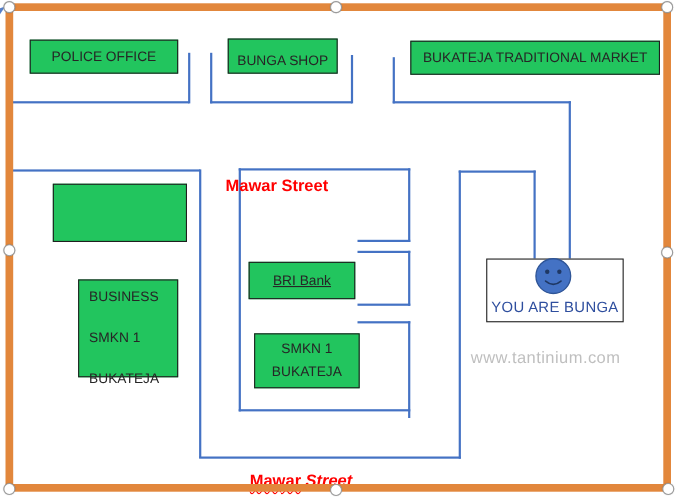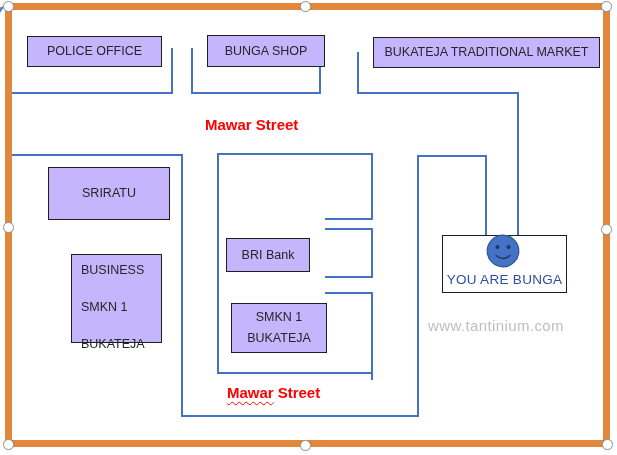--- a/index.html
+++ b/index.html
@@ -21,35 +21,35 @@
     position:absolute;left:-2px;top:7px;width:0;height:0;
     border-top:6px solid var(--street-line-blue,#4472C4);
     border-right:8px solid transparent;transform:rotate(-20deg);opacity:.9;
   }
   
   .hline,.vline{position:absolute;background:var(--street-line-blue,#4472C4);}
   .hline{height:1.5px;}
   .vline{width:1.5px;}
   
   .bld{
-    position:absolute;box-sizing:border-box;background:#c4b5fd;
+    position:absolute;box-sizing:border-box;background:#22c55e;
     border:1.5px solid #1f1f1f;display:flex;flex-direction:column;
     align-items:center;justify-content:center;text-align:center;
     font-size:12.5px;line-height:21px;white-space:nowrap;
   }
   .bld.left-align{align-items:flex-start;justify-content:flex-start;
     padding:5px 0 0 9px;text-align:left;gap:16px;}
   
   .street-label{
     position:absolute;color:var(--street-label-red,#FF0000);
-    font-weight:bold;font-size:15px;white-space:nowrap;
+    font-weight:bold;font-size:15px;white-space:nowrap;margin-top:45px;
   }
   .squiggle{text-decoration:underline wavy var(--street-label-red,#FF0000);
     text-decoration-thickness:1px;text-underline-offset:3px;}
-  .street-rest{margin-left:4px;}
+  .street-rest{margin-left:4px;font-style:italic;}
   
   .yah-box{
     position:absolute;left:442px;top:235px;width:125px;height:58px;
     box-sizing:border-box;background:#fff;border:1.5px solid #1f1f1f;
   }
   .yah-label{
     position:absolute;left:0;right:0;bottom:5px;text-align:center;
     color:var(--you-are-here-blue,#2E4E9E);font-size:13.5px;letter-spacing:.3px;
   }
   .smiley{position:absolute;left:486px;top:234px;width:34px;height:34px;}
@@ -90,40 +90,39 @@
   <div class="hline" style="left:325px;top:228px;width:48px;"></div>
   <div class="vline" style="left:371px;top:228px;height:50px;"></div>
   <div class="hline" style="left:325px;top:276px;width:48px;"></div>
   <div class="hline" style="left:325px;top:292px;width:48px;"></div>
   <div class="vline" style="left:371px;top:292px;height:88px;"></div>
 
   <div class="bld" style="left:27px;top:36px;width:135px;height:31px;">
     <span>POLICE OFFICE</span>
   </div>
 
-  <div class="bld" style="left:207px;top:35px;width:118px;height:32px;">
+  <div class="bld" style="left:207px;top:35px;width:100px;height:32px;justify-content:flex-end;">
     <span>BUNGA SHOP</span>
   </div>
 
   <div class="bld" style="left:373px;top:37px;width:227px;height:31px;">
     <span>BUKATEJA TRADITIONAL MARKET</span>
   </div>
 
   <div class="bld" style="left:48px;top:167px;width:122px;height:53px;">
-    <span>SRIRATU</span>
   </div>
 
   <div class="bld left-align" style="left:71px;top:254px;width:91px;height:89px;">
     <span>BUSINESS</span>
     <span>SMKN 1</span>
     <span>BUKATEJA</span>
   </div>
 
 
-  <div class="bld" style="left:226px;top:238px;width:84px;height:34px;">
+  <div class="bld" style="left:226px;top:238px;width:97px;height:34px;text-decoration:underline;">
     <span>BRI Bank</span>
   </div>
 
   <div class="bld" style="left:231px;top:303px;width:96px;height:50px;">
     <span>SMKN 1</span>
     <span>BUKATEJA</span>
   </div>
 
   <div class="street-label" style="left:205px;top:116px;">Mawar Street</div>
 

